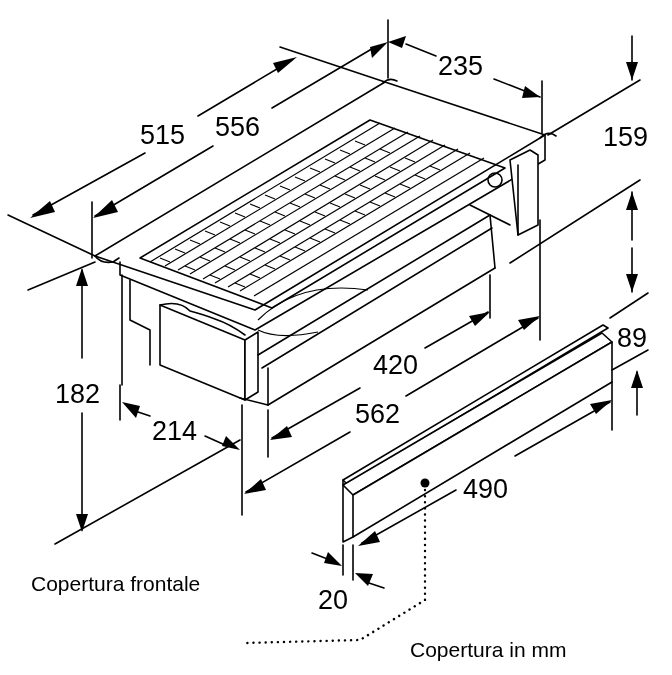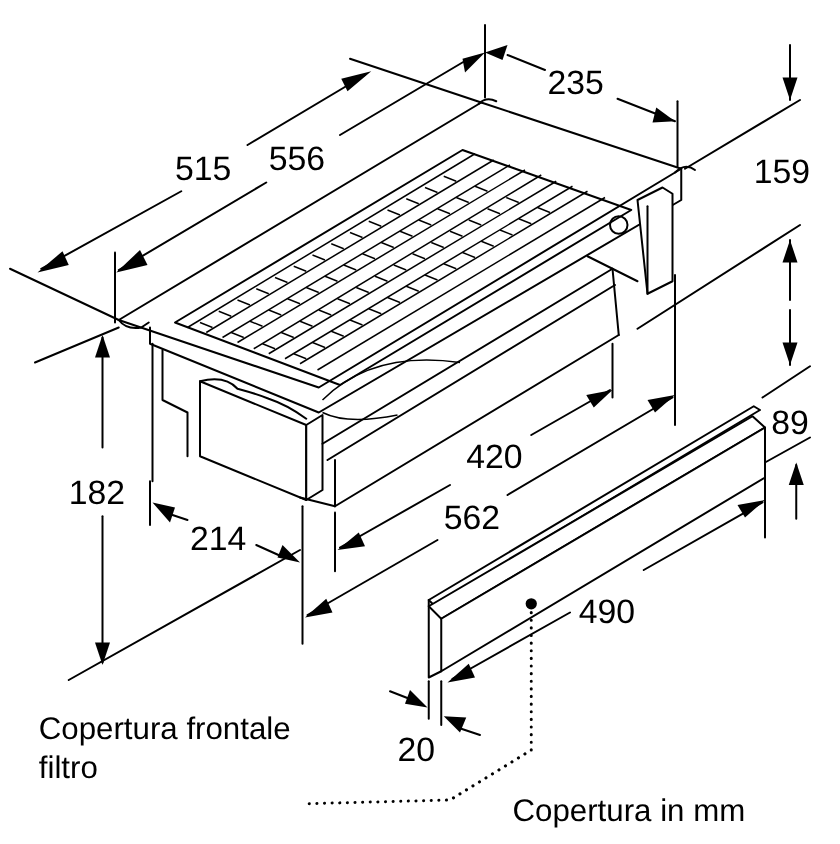--- a/index.html
+++ b/index.html
@@ -3,21 +3,21 @@
 <meta charset="utf-8">
 <style>
   html, body { margin:0; padding:0; background:#ffffff; }
   body { width:672px; height:675px; overflow:hidden; position:relative; font-family:"Liberation Sans", sans-serif; }
   #diagram { position:absolute; left:0; top:0; width:672px; height:675px; }
   .ln { stroke:#000; stroke-width:1.6; fill:none; stroke-linecap:round; stroke-linejoin:round; }
   .thin { stroke:#000; stroke-width:1.2; fill:none; }
   .body { stroke:#000; stroke-width:1.6; fill:#fff; stroke-linejoin:round; }
   .arrow { fill:#000; stroke:none; }
   .dim { font-family:"Liberation Sans", sans-serif; font-size:27px; fill:#000; }
-  .caption { position:absolute; font-family:"Liberation Sans", sans-serif; font-size:25px; line-height:31px; color:#000; }
+  .caption { position:absolute; font-family:"Liberation Sans", sans-serif; font-size:21px; line-height:31px; color:#000; }
   .dotted { stroke:#000; stroke-width:2.4; stroke-dasharray:0.1 6; stroke-linecap:round; fill:none; }
 </style>
 </head>
 <body>
 
 <svg id="diagram" viewBox="0 0 672 675" xmlns="http://www.w3.org/2000/svg">
 
   <g>
 
     <polygon class="body" points="95,256 385,82 545,135 255,310"></polygon>
@@ -221,16 +221,15 @@
   <text class="dim" x="55" y="403">182</text>
   <text class="dim" x="152" y="440">214</text>
   <text class="dim" x="373" y="374">420</text>
   <text class="dim" x="355" y="423">562</text>
   <text class="dim" x="463" y="498">490</text>
   <text class="dim" x="318" y="609">20</text>
 </svg>
 
 <div class="caption" style="left:31px; top:568px;">
   <div>Copertura frontale</div>
-  <div>filtro</div>
 </div>
 
 <div class="caption" style="left:410px; top:634px;">Copertura in mm</div>
 
 </body></html>

